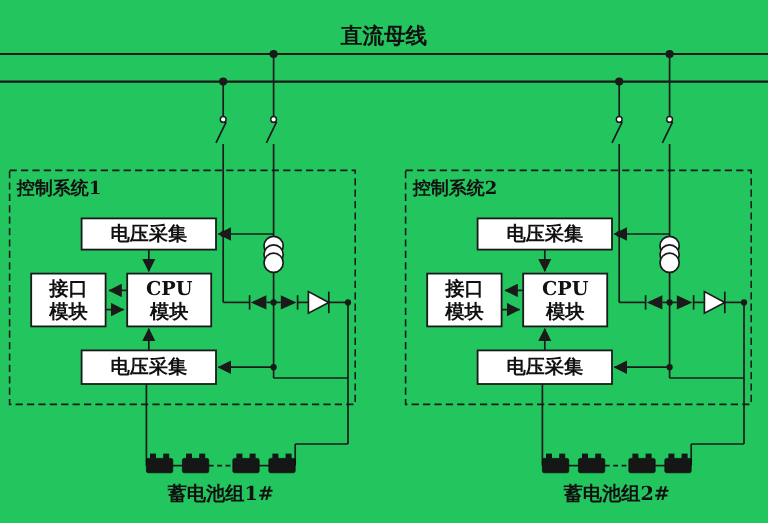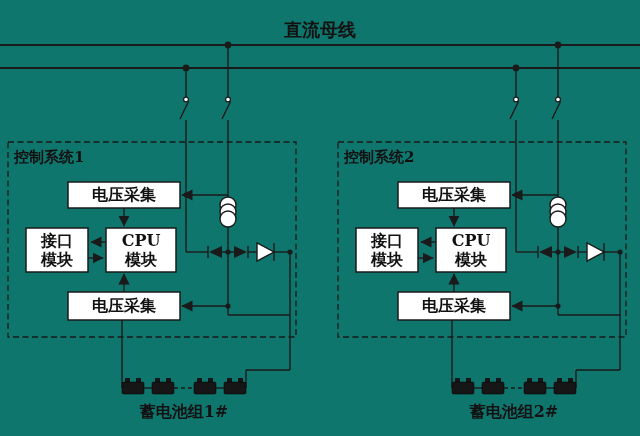--- a/index.html
+++ b/index.html
@@ -1,16 +1,16 @@
 <!DOCTYPE html>
 <html><head>
 <meta charset="utf-8">
 <style>
   html,body{margin:0;padding:0;background:#ffffff;}
-  .stage{width:640px;height:436px;position:relative;background:#0f766e;}
+  .stage{width:640px;height:436px;position:relative;background:#22c55e;}
   svg{display:block;}
   .wire{stroke:#1a1a1a;stroke-width:1.4;fill:none;}
   .bus{stroke:#1a1a1a;stroke-width:1.8;fill:none;}
   .box{fill:#ffffff;stroke:#1a1a1a;stroke-width:1.5;}
   .dashed-box{fill:none;stroke:#1a1a1a;stroke-width:1.3;stroke-dasharray:6 3.5;}
   .dot{fill:#1a1a1a;stroke:none;}
   .coil{fill:#ffffff;stroke:#1a1a1a;stroke-width:1.4;}
   .sw-c{fill:#ffffff;stroke:#1a1a1a;stroke-width:1.2;}
   .tri{fill:#1a1a1a;stroke:none;}
   .tri-open{fill:#ffffff;stroke:#1a1a1a;stroke-width:1.4;}

